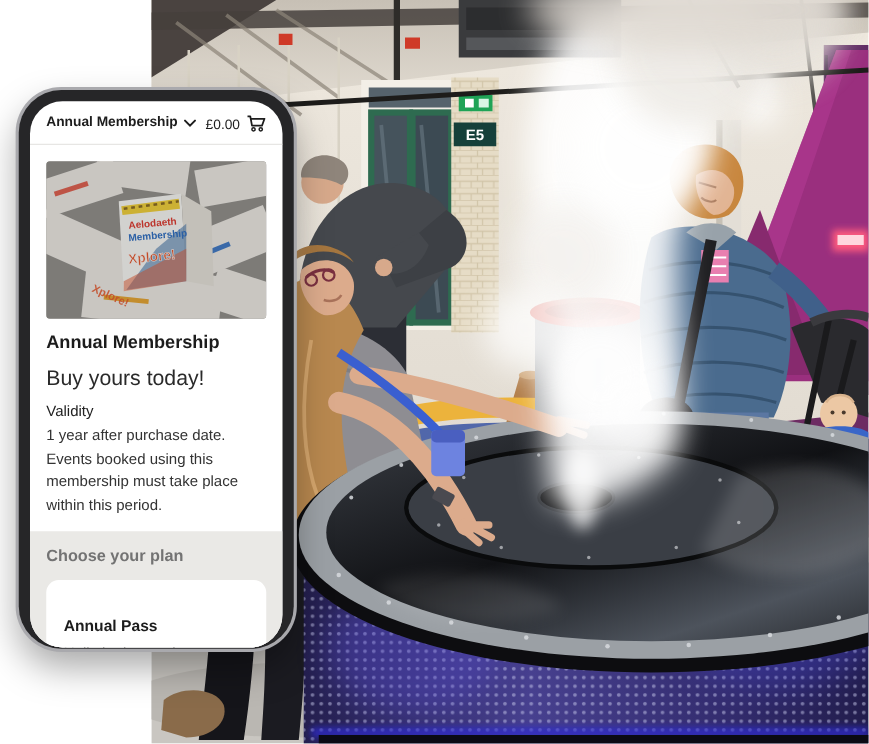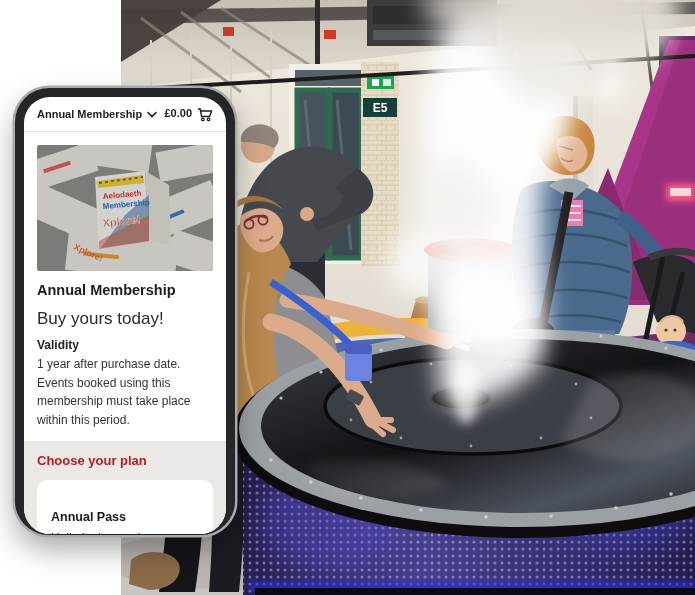--- a/index.html
+++ b/index.html
@@ -2,39 +2,39 @@
 <html><head>
 <meta charset="utf-8">
 <style>
   html,body{margin:0;padding:0;background:#ffffff;}
   .canvas{position:relative;width:695px;height:595px;background:#ffffff;overflow:hidden;
           font-family:"Liberation Sans", sans-serif;}
   
   .photo{position:absolute;left:121px;top:0;width:574px;height:595px;overflow:hidden;}
   .photo svg{display:block;}
   
-  .phone{position:absolute;left:15px;top:88px;width:220px;height:447px;
+  .phone{position:absolute;left:15px;top:72px;width:220px;height:447px;
          background:#262628;border-radius:34px;padding:9px;box-sizing:border-box;
          box-shadow:0 0 0 2.5px #a9a9ad, 0 14px 30px rgba(0,0,0,.35);}
   .screen{position:relative;width:202px;height:437px;background:#ffffff;border-radius:26px;
           overflow:hidden;}
   .shop-header{display:flex;align-items:center;justify-content:space-between;
                height:34px;padding:0 13px;border-bottom:1px solid #e7e6e4;}
   .selector{display:flex;align-items:center;gap:5px;font-size:11px;font-weight:700;color:#1d1d1d;cursor:pointer;}
-  .cart{display:flex;align-items:flex-start;gap:5px;font-size:11px;font-weight:700;color:#1d1d1d;cursor:pointer;}
+  .cart{display:flex;align-items:flex-end;gap:5px;font-size:11px;font-weight:400;color:#1d1d1d;cursor:pointer;}
   .product-image{margin:13px 13px 0;height:126px;border-radius:3px;overflow:hidden;
                  background:#93908c;position:relative;}
   .pad{padding:0 13px;}
   .p-title{margin-top:10px;font-size:14.5px;line-height:18px;font-weight:700;color:#1c1c1c;}
   .p-price{margin-top:6px;font-size:12.5px;line-height:15px;color:#2a2a2a;}
   .p-tag{margin-top:12px;font-size:17px;line-height:15px;color:#2a2a2a;}
-  .p-validity{margin-top:12px;font-size:12px;line-height:15px;font-weight:700;color:#222;}
+  .p-validity{margin-top:12px;font-size:12px;line-height:15px;font-weight:400;color:#222;}
   .p-body{margin-top:2px;font-size:12px;line-height:18.5px;color:#333;}
   .plan-section{margin-top:12px;background:#eae9e6;padding:12px 13px 30px;min-height:120px;}
-  .plan-heading{font-size:13px;line-height:16px;font-weight:700;color:#b91c1c;}
+  .plan-heading{font-size:13px;line-height:16px;font-weight:700;color:#737373;}
   .plan-card{margin-top:11px;background:#ffffff;border-radius:10px;padding:11px 14px 18px;cursor:pointer;}
   .plan-name{font-size:12.5px;line-height:15px;font-weight:700;color:#1c1c1c;margin-top:19px;}
   .plan-desc{margin-top:6px;font-size:12px;line-height:14px;color:#2e2e2e;}
 </style>
 </head>
 <body>
 
 <div class="canvas">
 
   <div class="photo">

